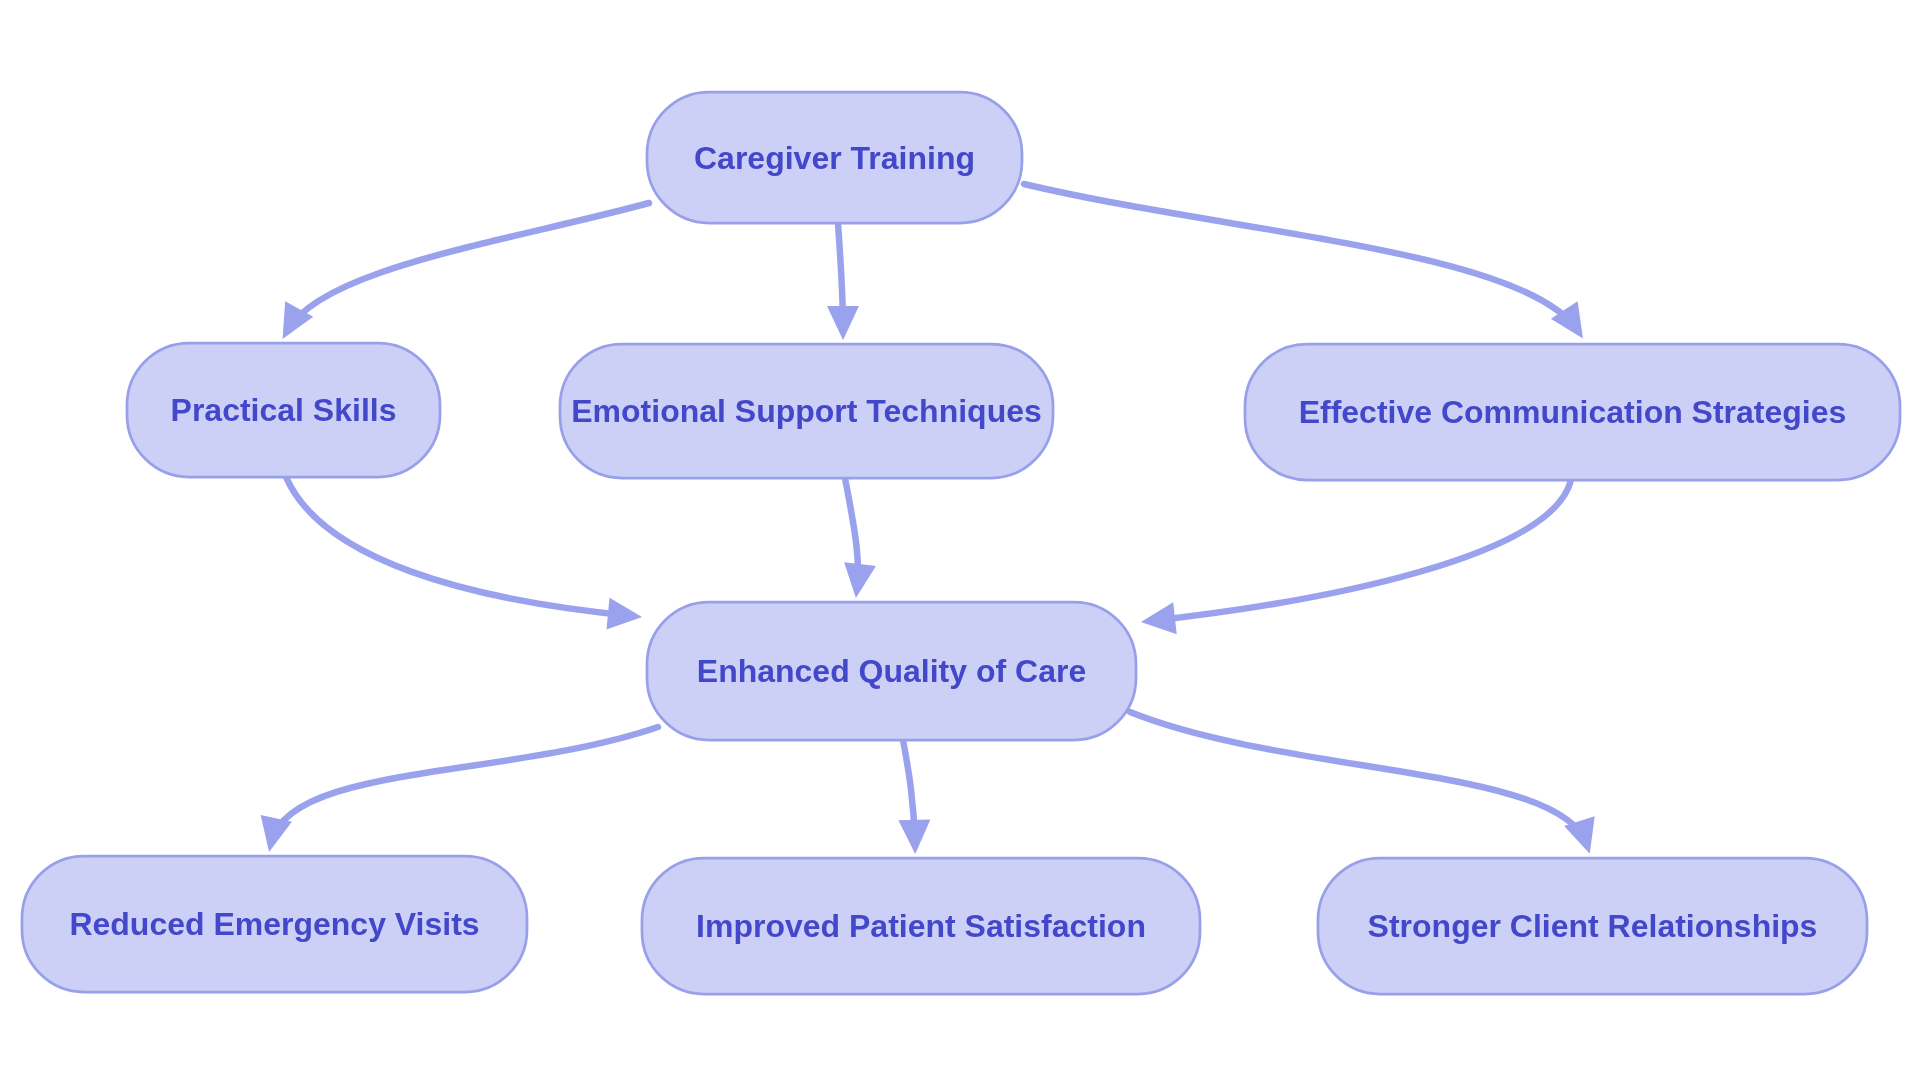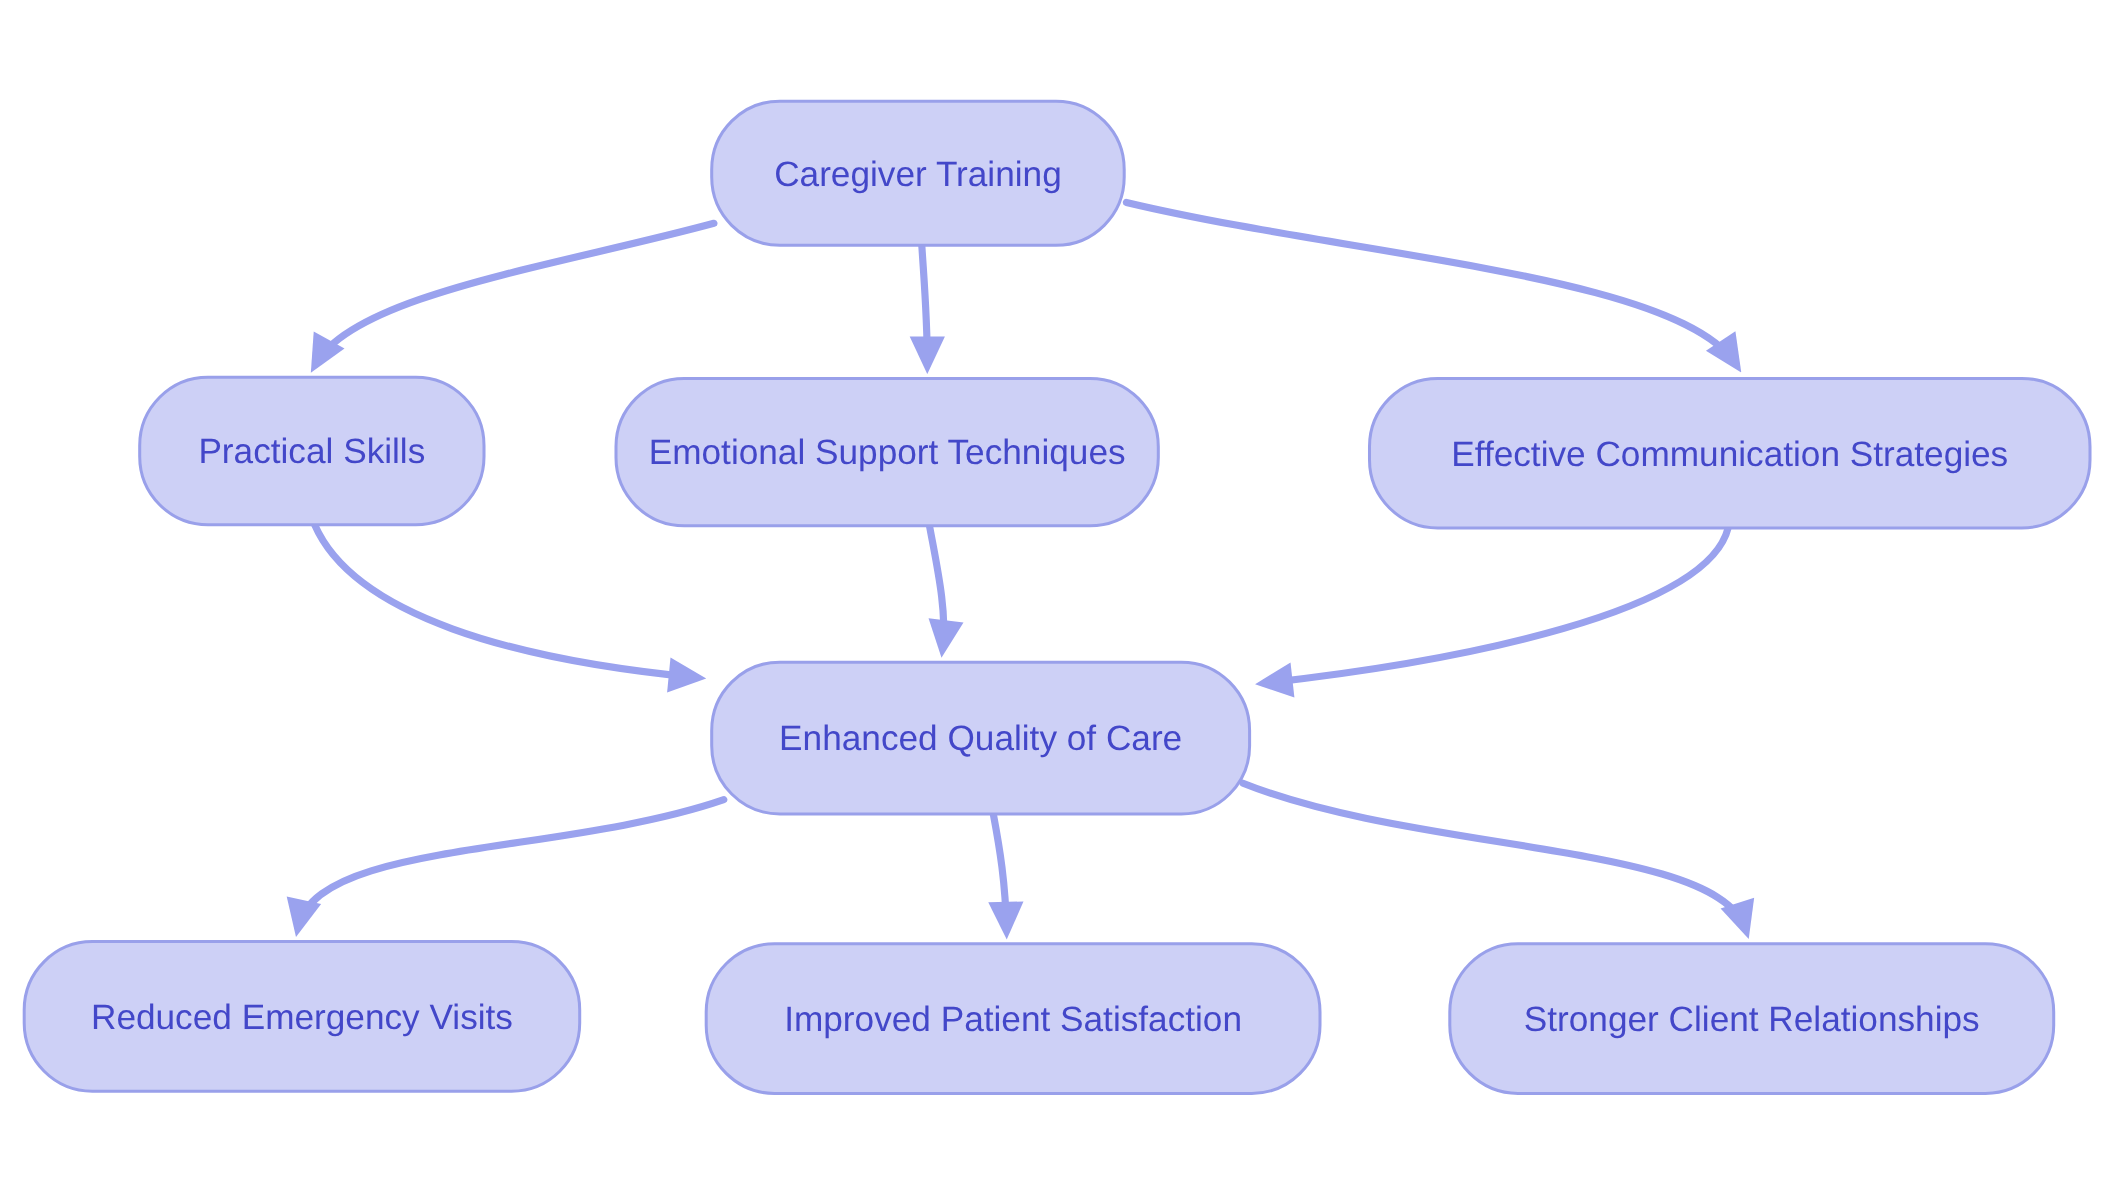--- a/index.html
+++ b/index.html
@@ -15,20 +15,21 @@
     padding: 0;
     width: 1920px;
     height: 1083px;
     overflow: hidden;
     background: var(--background);
     font-family: "Liberation Sans", "DejaVu Sans", sans-serif;
   }
   .flowchart-wrap {
     width: 1920px;
     height: 1083px;
+    font-weight: bold;
   }
   svg { display: block; }
   .edge {
     fill: none;
     stroke: var(--edge-color);
     stroke-width: 6.5;
     stroke-linecap: round;
     marker-end: url(#arrowhead);
   }
   #arrowhead path {

